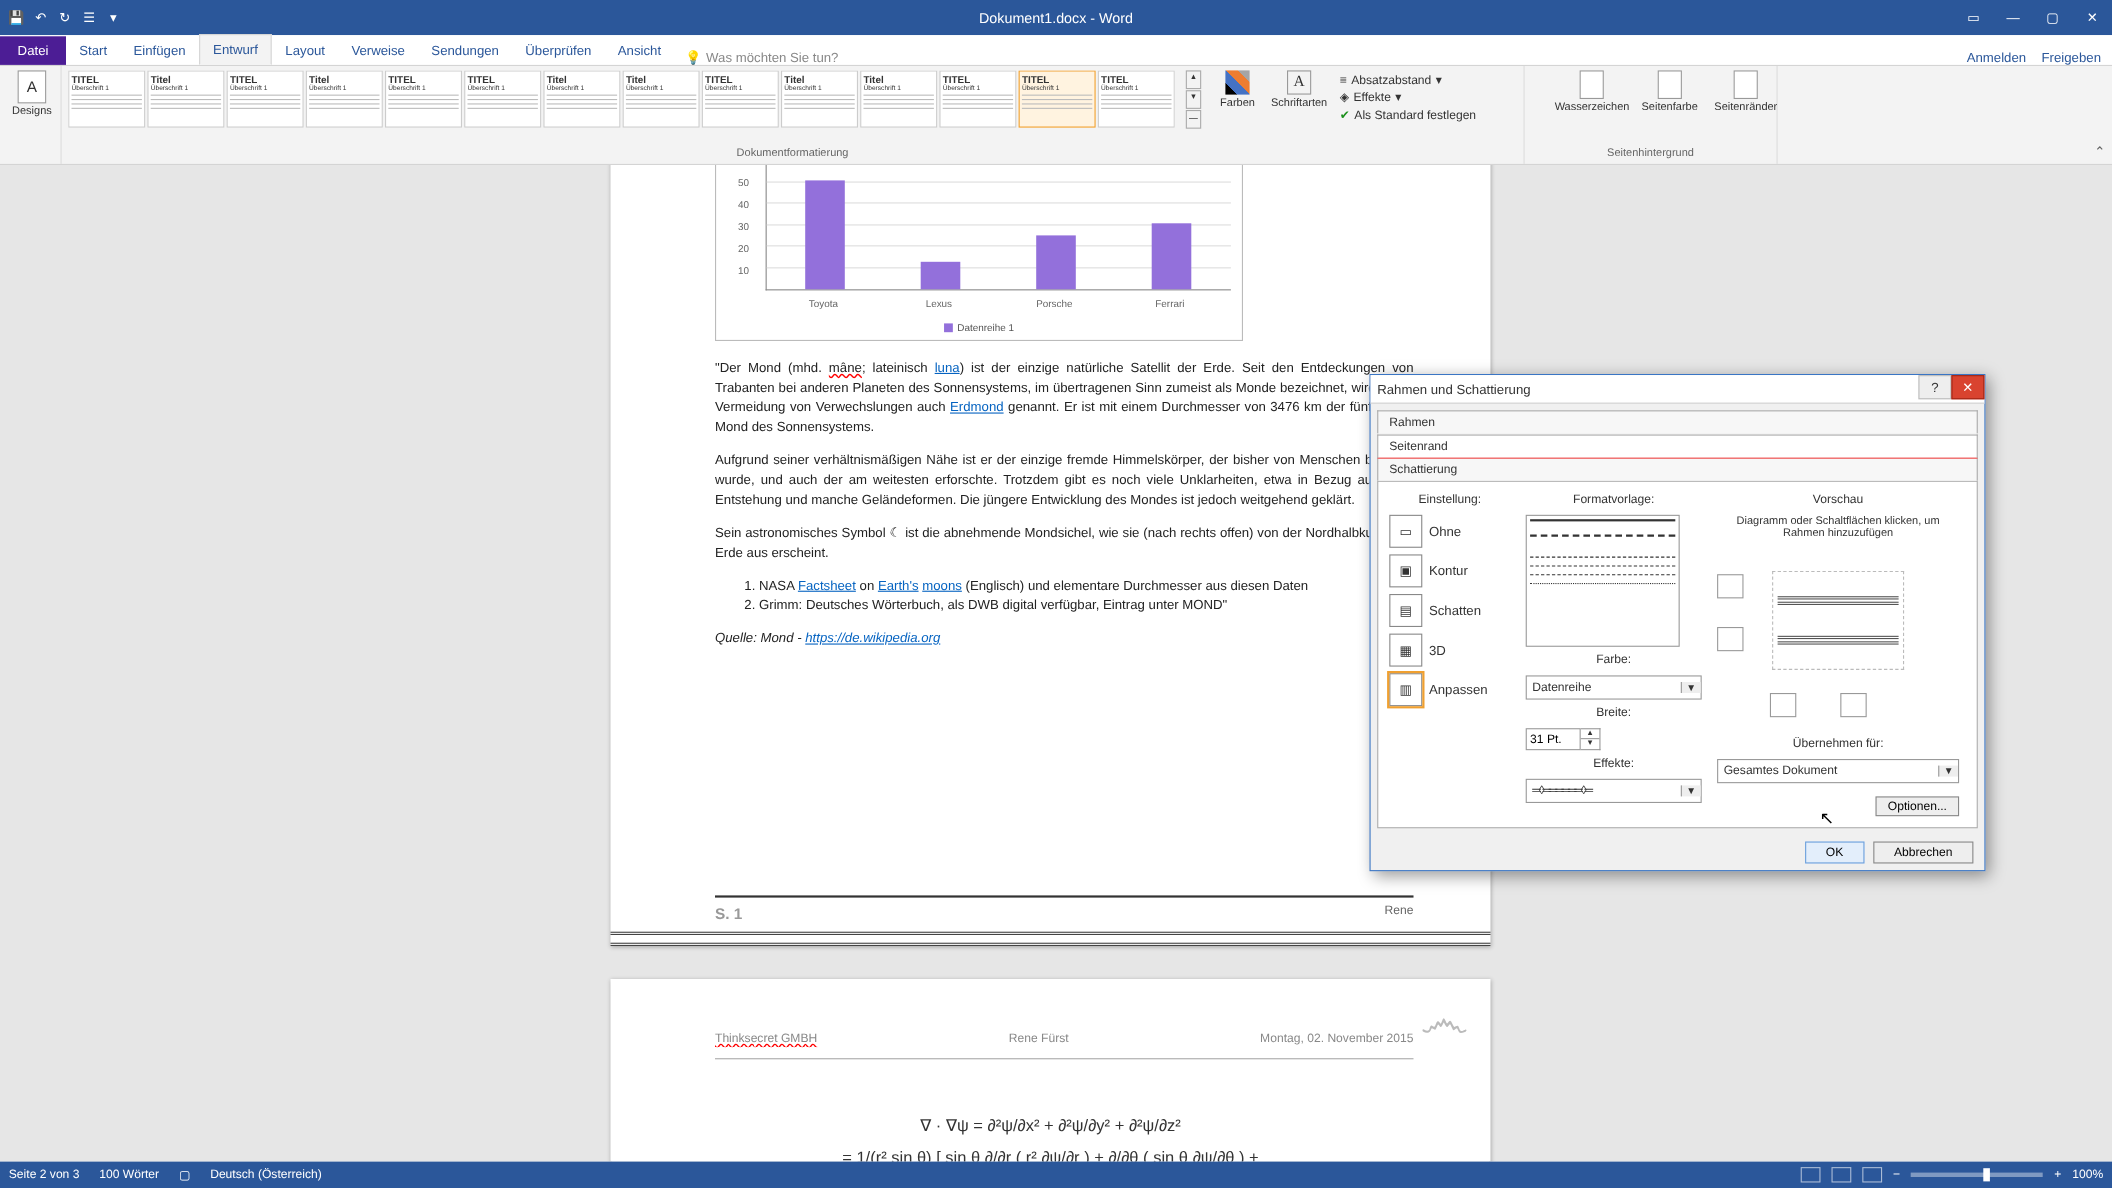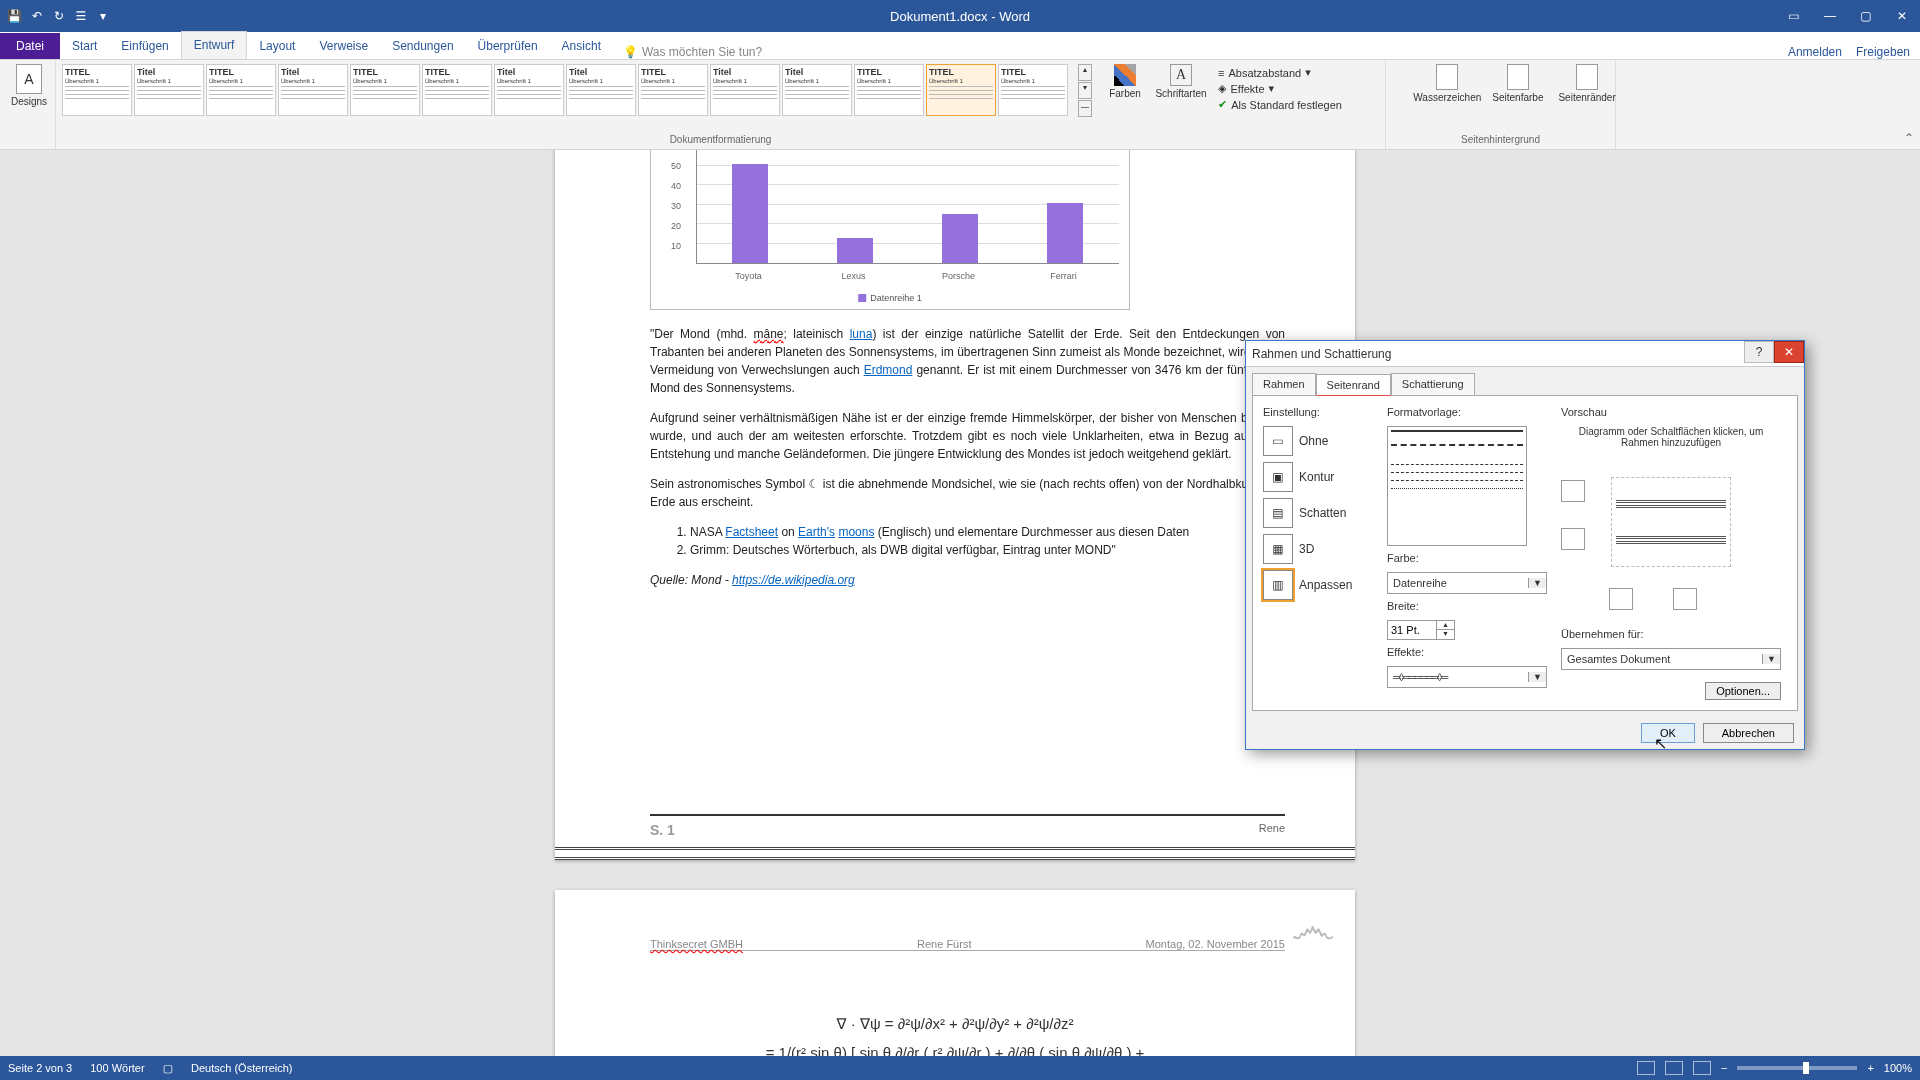--- a/index.html
+++ b/index.html
@@ -57,37 +57,37 @@
 .doc-text { position:absolute; left:95px; top:185px; right:70px; font-size:12px; line-height:1.5; color:#222;}
 .doc-text p { margin-bottom:12px; text-align:justify;}
 .doc-text a { color:#0563c1; text-decoration:underline;}
 .doc-text .wavy { text-decoration: underline wavy red;}
 .doc-text ol { margin-left:40px; margin-bottom:12px;}
 .doc-text .src { font-style:italic;}
 
 .footer { position:absolute; bottom:22px; left:95px; right:70px; display:flex; justify-content:space-between; font-size:11px; color:#666; border-top:2px solid #333; padding-top:6px;}
 .hr-dbl{position:absolute; left:0; right:0; border-top:3px double #444;}
 
-.page2 .header { position:absolute; top:48px; left:95px; right:70px; display:flex; justify-content:space-between; font-size:11px; color:#888; border-bottom:1px solid #aaa; padding-bottom:0;}
+.page2 .header { position:absolute; top:48px; left:95px; right:70px; display:flex; justify-content:space-between; font-size:11px; color:#888; border-bottom:1px solid #aaa; padding-bottom:12px;}
 .page2 .wavy { text-decoration: underline wavy red;}
 .page2 .corner-art{position:absolute; right:20px; top:10px; color:#bbb; font-size:46px;}
 .page2 .formula { position:absolute; top:120px; left:50%; transform:translateX(-50%); font-family:'Cambria Math',serif; font-size:15px; text-align:center; line-height:1.9;}
 
 
 .dialog { position:absolute; left:1245px; top:340px; width:560px; background:#f0f0f0; border:1px solid #4a6; border:1px solid #3a75c4; box-shadow:4px 4px 14px rgba(0,0,0,.4);}
 .dialog .titlebar2 { height:26px; background:#fff; display:flex; align-items:center; padding:0 6px; font-size:12px; border-bottom:1px solid #ccc; position:relative;}
 .dialog .titlebar2 .btns { position:absolute; right:0; top:0; display:flex;}
 .dialog .titlebar2 .btns span { width:30px; height:22px; display:flex; align-items:center; justify-content:center; border:1px solid #bbb; background:#eee; cursor:pointer;}
 .dialog .titlebar2 .btns .close { background:#d9432f; color:#fff; border-color:#a02515;}
-.dialog .tabs { display:flex; padding:6px 6px 0; gap:0;}
+.dialog .tabs { display:flex; padding:6px 6px 0; gap:0;flex-direction:column;}
 .dialog .tabs .dtab { padding:4px 10px; font-size:11px; border:1px solid #aaa; background:#f7f7f7; cursor:pointer; border-bottom:none;}
 .dialog .tabs .dtab.active { background:#fff; border-bottom:1px solid #ef4444; position:relative; top:1px;}
 .dialog .body { background:#fff; margin:0 6px 6px; border:1px solid #aaa; padding:10px; display:flex; gap:14px; min-height:300px;}
 .col { display:flex; flex-direction:column; gap:6px;}
-.col .hdr { font-size:11px; margin-bottom:2px;}
+.col .hdr { font-size:11px; margin-bottom:2px;text-align:center;}
 .set-btn { display:flex; align-items:center; gap:6px; cursor:pointer;}
 .set-btn .pic { width:30px; height:30px; border:1px solid #888; background:#fff; display:flex; align-items:center; justify-content:center;}
 .set-btn.sel .pic { outline:2px solid #f0a030;}
 .style-list { width:140px; height:120px; border:1px solid #999; background:#fff; overflow:auto; padding:3px;}
 .style-list div { height:14px; display:flex; align-items:center; border-bottom:1px dotted transparent;}
 .style-list .solid { border-top:2px solid #333;}
 .style-list .dashL { border-top:2px dashed #333;}
 .style-list .dashS { height:0; border-top:1px dashed #333; margin:6px 0;}
 .style-list .dots  { height:0; border-top:1px dotted #333; margin:6px 0;}
 .dd { display:flex; align-items:center; border:1px solid #999; background:#fff; height:22px;}

